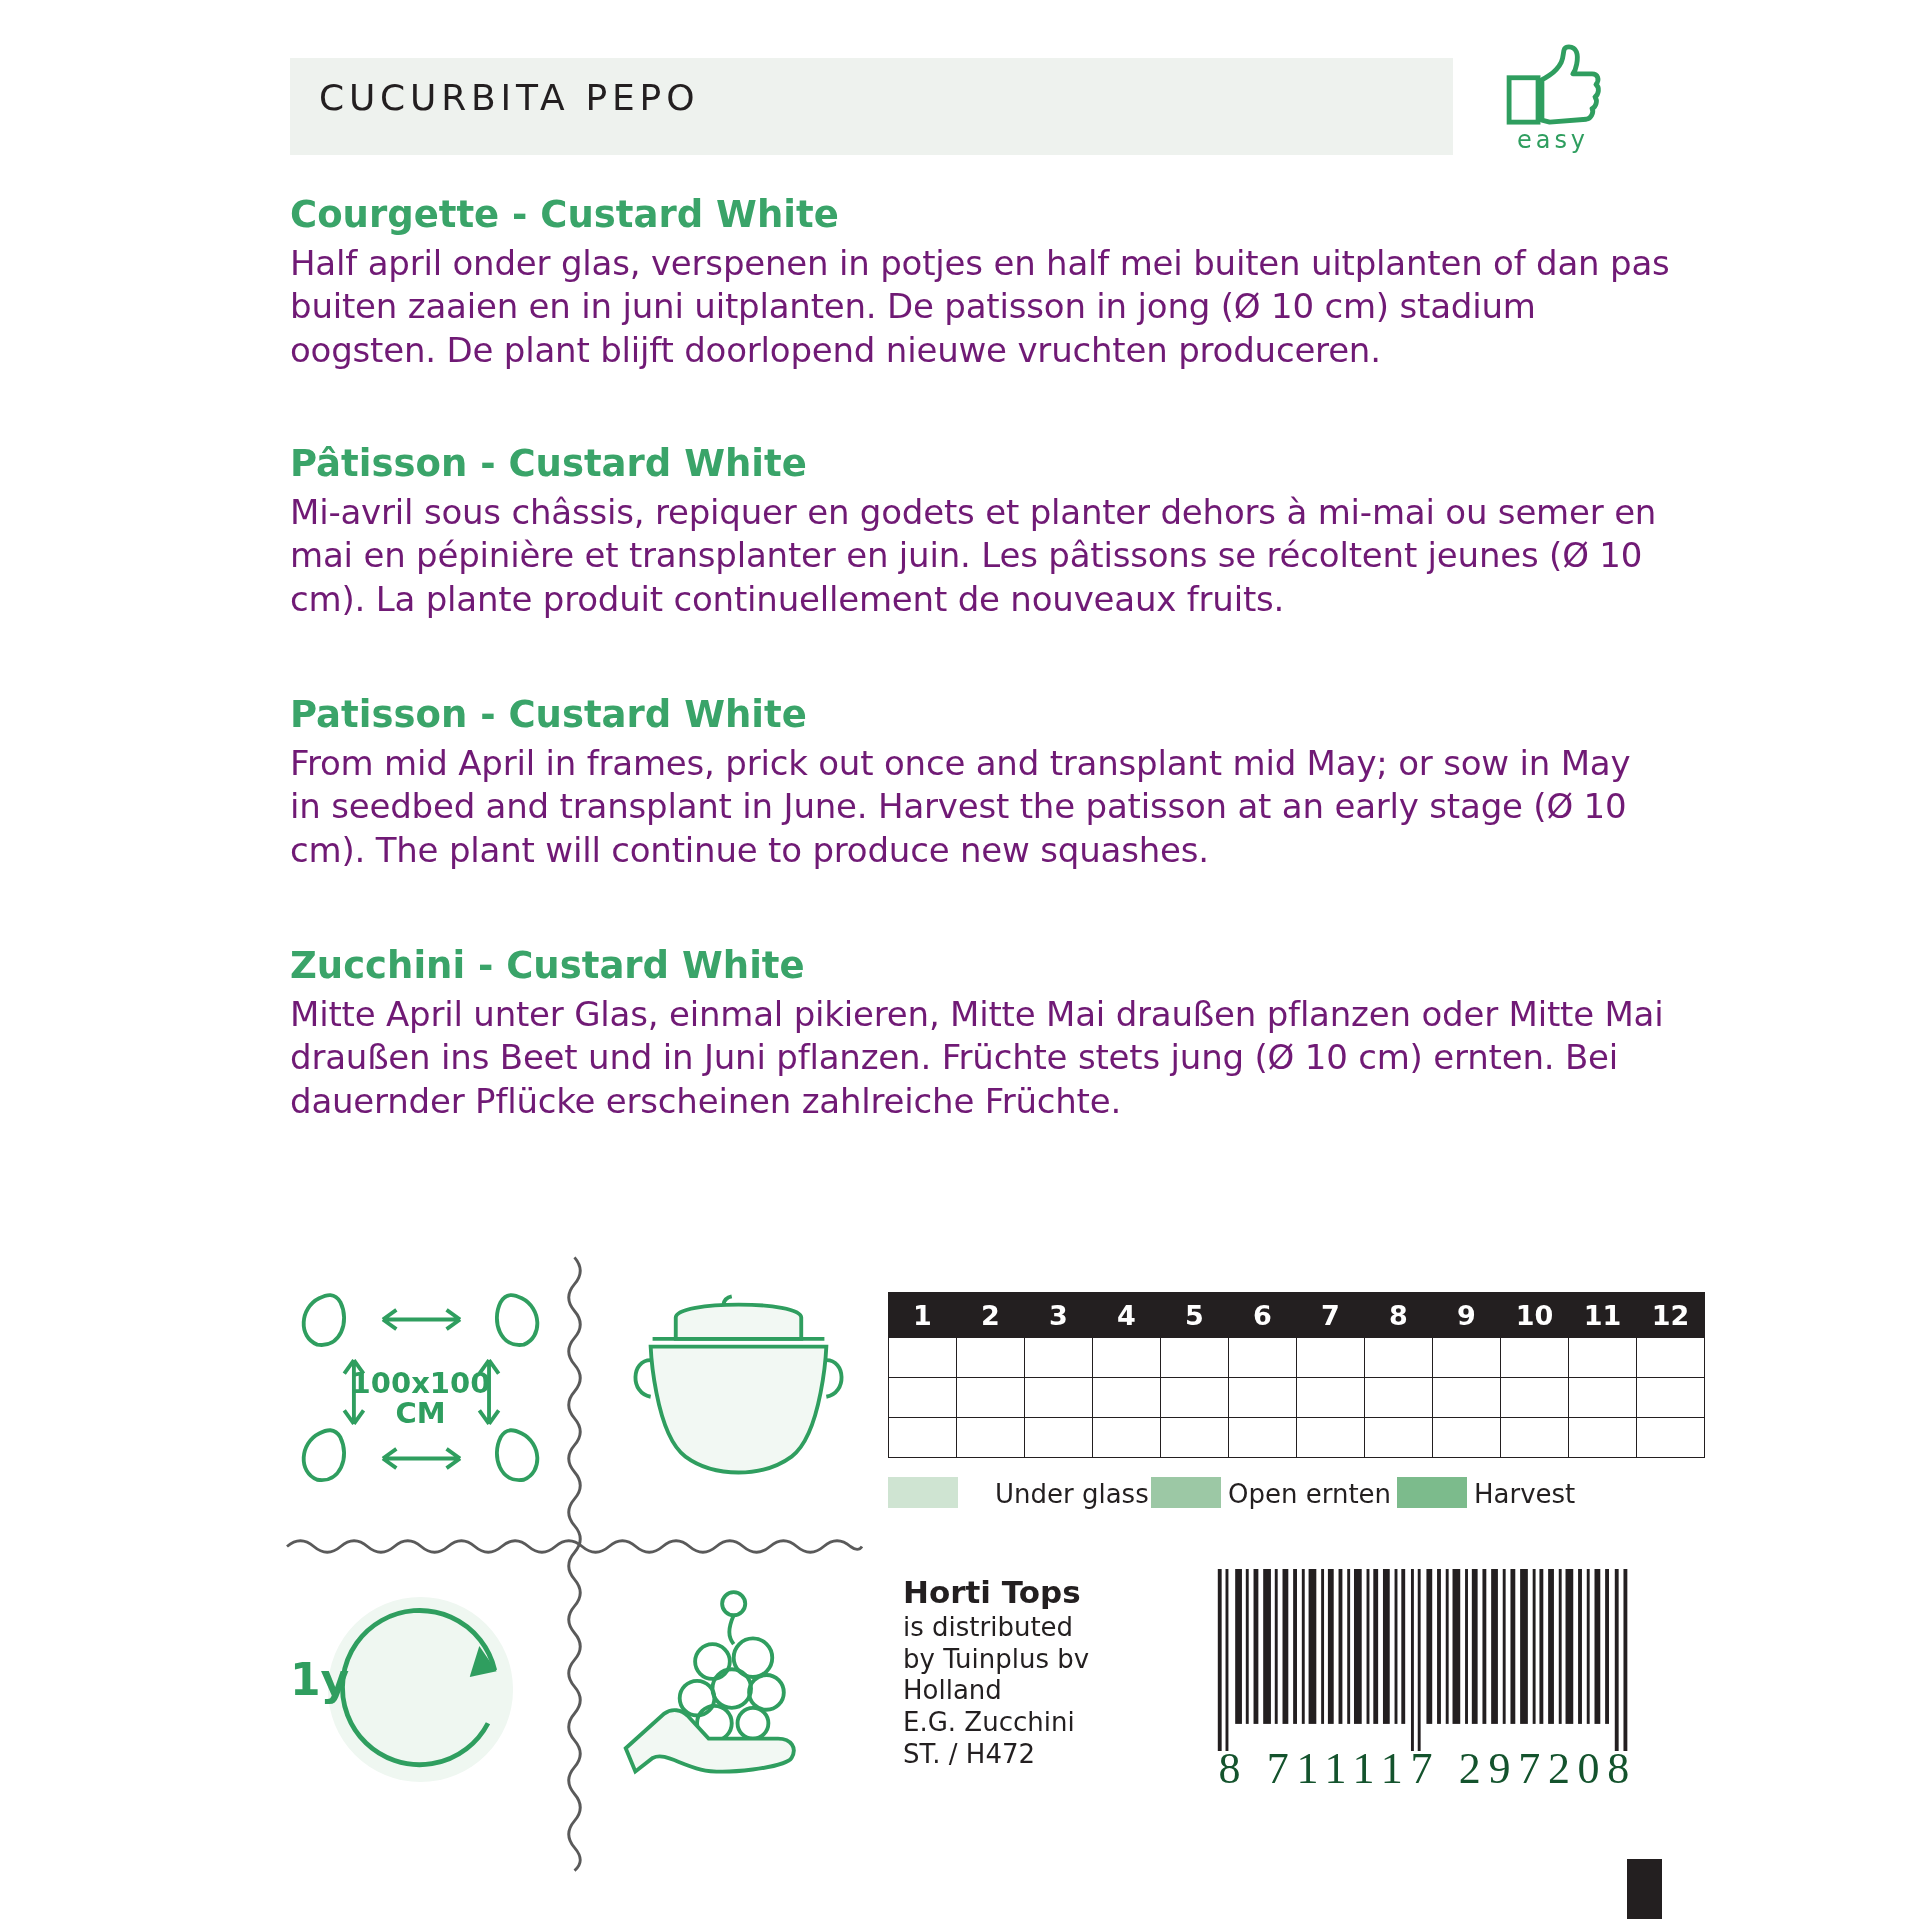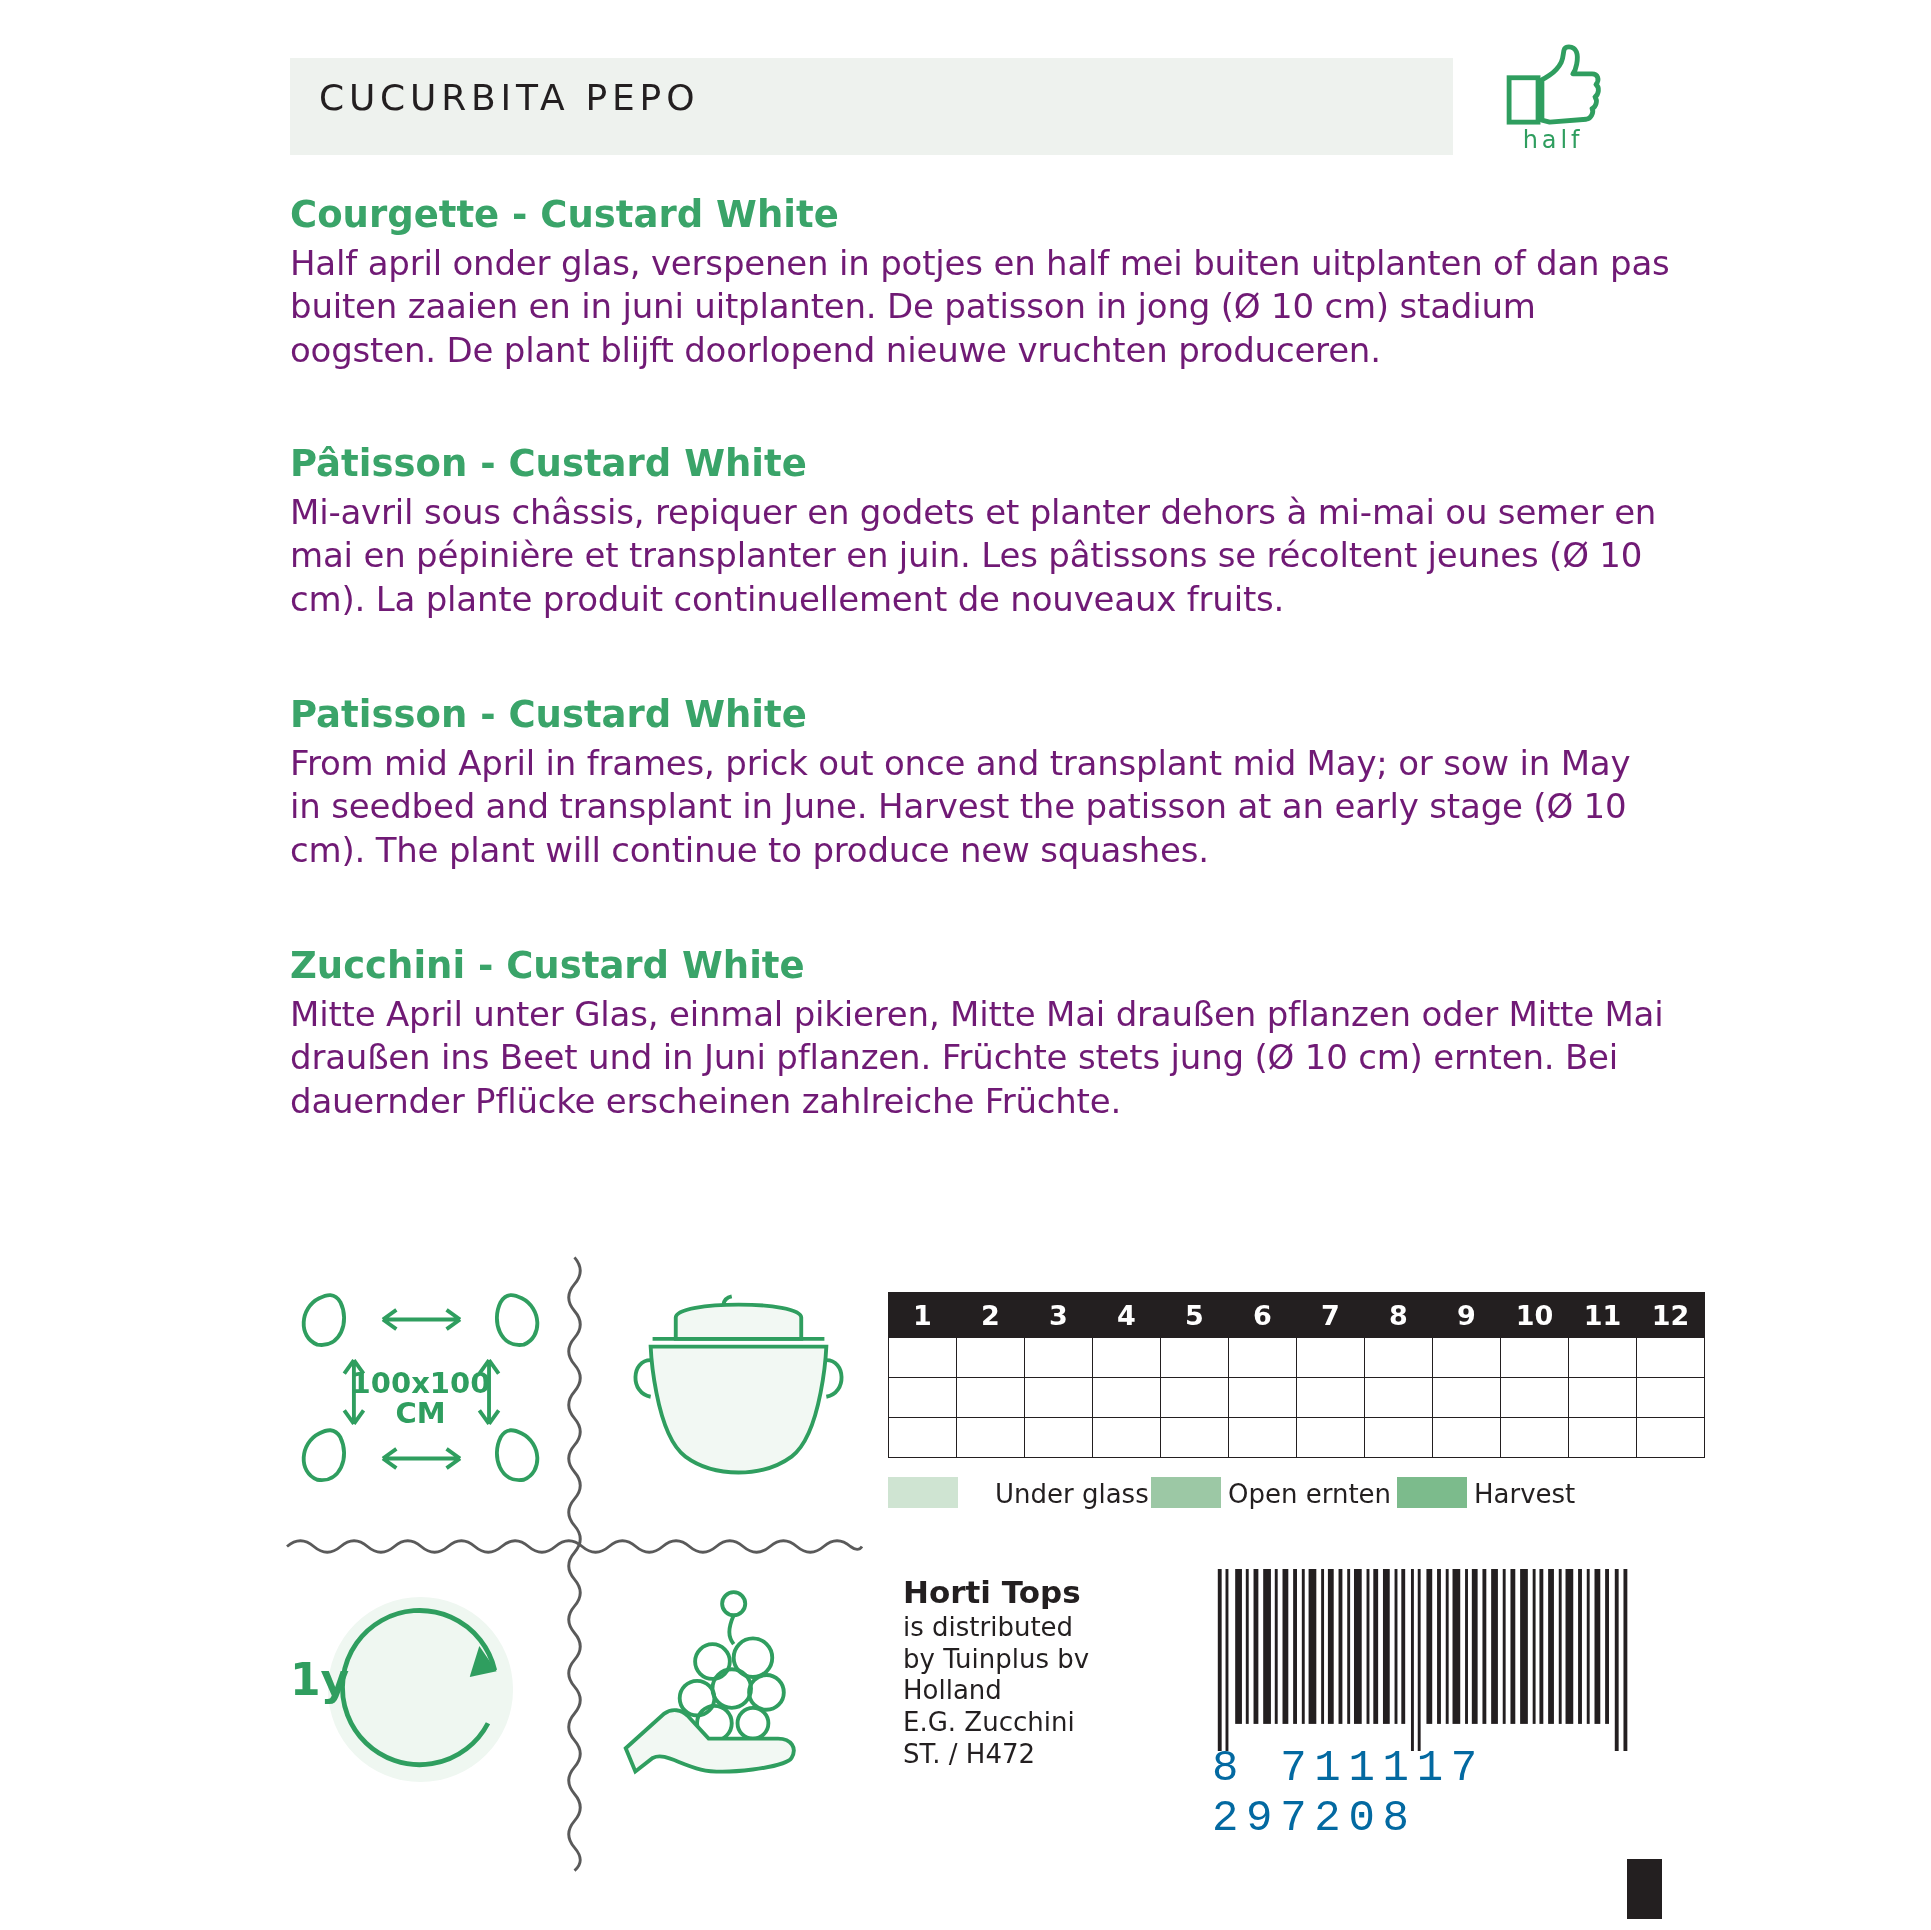--- a/index.html
+++ b/index.html
@@ -227,25 +227,25 @@
     position: absolute;
     left: 0; top: 0;
     width: 425px;
     height: 182px;
   }
   .barcode-number {
     position: absolute;
     left: 0;
     top: 174px;
     width: 425px;
-    text-align: left;
+    text-align: right;
     font-size: 44px;
     letter-spacing: 7.7px;
-    color: #0369a1;
-    font-family: Liberation Mono, monospace;
+    color: #14532d;
+    font-family: Liberation Serif, serif;
   }
   .corner-mark {
     position: absolute;
     left: 1627px;
     top: 1859px;
     width: 35px;
     height: 60px;
     background: #231f20;
   }
 </style>
@@ -256,21 +256,21 @@
 
   <div class="header">
     <div class="header-title">CUCURBITA PEPO</div>
   </div>
 
   <div class="easy-badge">
     <svg class="thumb" viewBox="0 0 100 86">
       <rect x="4" y="36" width="30" height="46" fill="none" stroke="#2f9e5f" stroke-width="5"></rect>
       <path d="M38 80 L38 38 C38 38 52 32 58 20 C62 12 58 4 66 4 C74 4 76 12 74 22 C73 28 70 32 70 32 L90 32 C96 32 98 38 94 43 C98 46 97 53 93 56 C96 60 94 66 90 68 C92 72 89 78 84 79 L46 82 Z" fill="none" stroke="#2f9e5f" stroke-width="5" stroke-linejoin="round"></path>
     </svg>
-    <div class="easy-label">half</div>
+    <div class="easy-label">easy</div>
   </div>
 
   <div class="block" id="block-nl">
     <h2>Courgette - Custard White</h2>
     <p>Half april onder glas, verspenen in potjes en half mei buiten uitplanten of dan pas buiten zaaien en in juni uitplanten. De patisson in jong (Ø 10 cm) stadium oogsten. De plant blijft doorlopend nieuwe vruchten produceren.</p>
   </div>
 
   <div class="block" id="block-fr">
     <h2>Pâtisson - Custard White</h2>
     <p>Mi-avril sous châssis, repiquer en godets et planter dehors à mi-mai ou semer en mai en pépinière et transplanter en juin. Les pâtissons se récoltent jeunes (Ø 10 cm). La plante produit continuellement de nouveaux fruits.</p>

